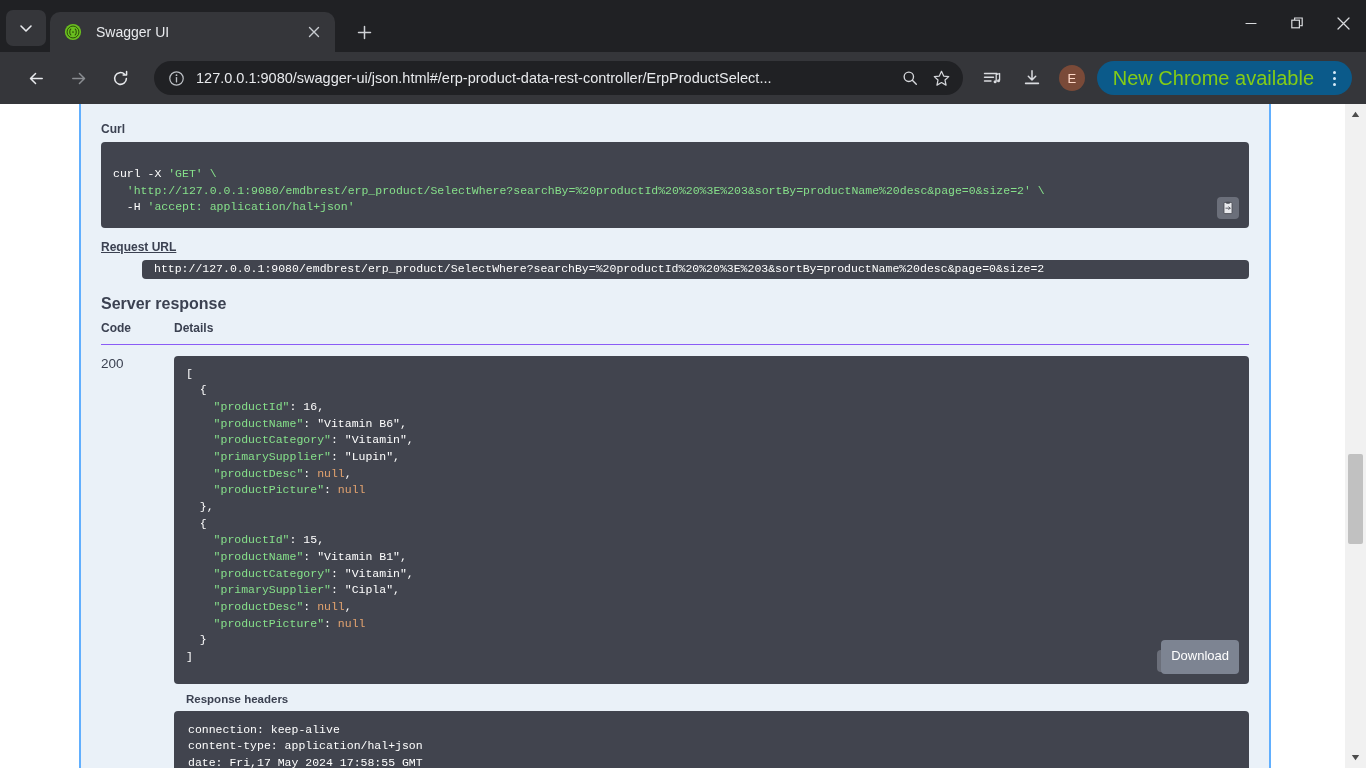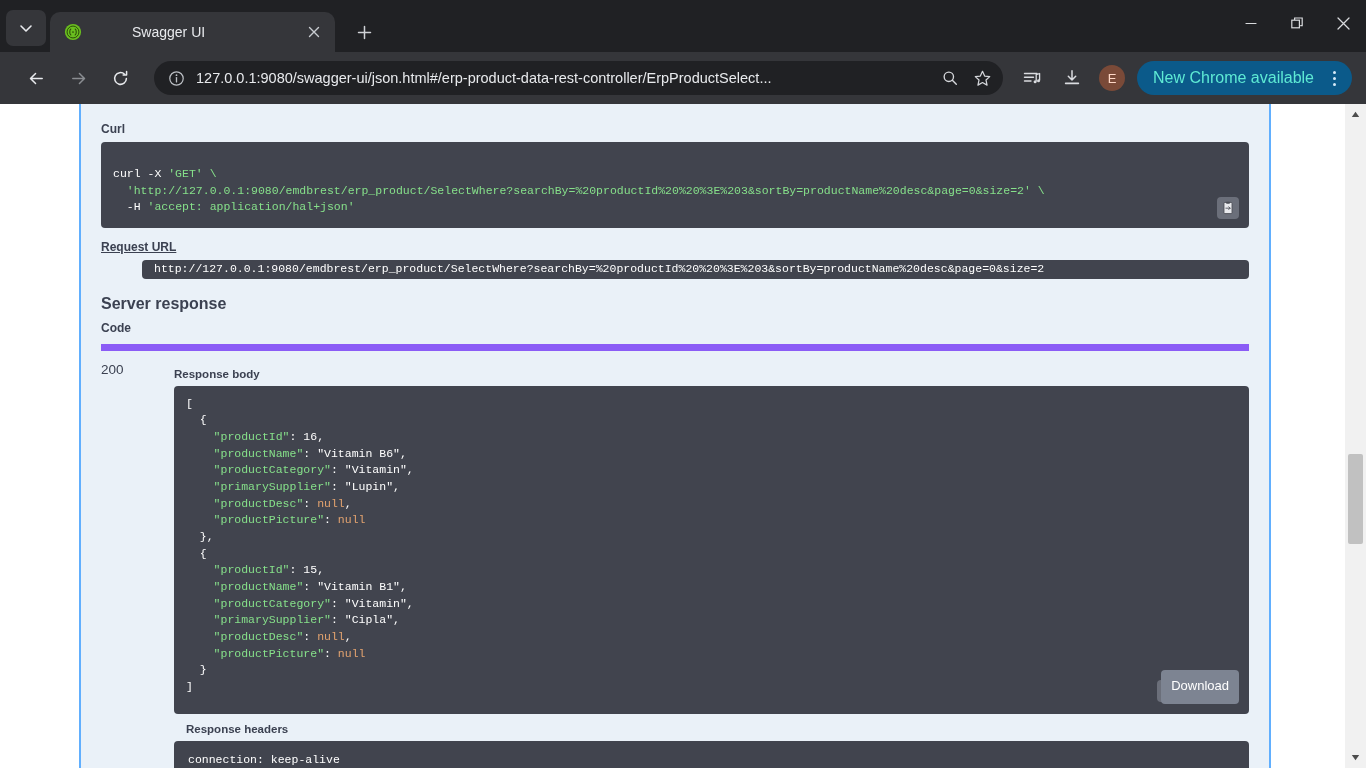--- a/index.html
+++ b/index.html
@@ -17,21 +17,21 @@
     position: relative; flex: none;
   }
   .tab-list-btn {
     width: 40px; height: 36px; margin: 0 4px 6px 6px; border-radius: 7px;
     background: #35363a; display: flex; align-items: center; justify-content: center;
   }
   .tab-list-btn svg { display:block; }
 
   .tab {
     height: 40px; width: 285px; background: #35363a; border-radius: 10px 10px 0 0;
-    display: flex; align-items: center; padding: 0 10px 0 14px; position: relative; gap: 36px;
+    display: flex; align-items: center; padding: 0 10px 0 14px; position: relative;
   }
   .tab-favicon { width: 18px; height: 18px; flex: none; margin-right: 14px; }
   .tab-title {
     color: #e8eaed; font-size: 14px; white-space: nowrap; overflow: hidden;
     text-overflow: ellipsis; flex: 1;
   }
   .tab-close { width: 22px; height: 22px; display:flex; align-items:center; justify-content:center; border-radius: 50%; flex:none; }
   .new-tab {
     width: 34px; height: 34px; margin: 0 0 3px 12px; border-radius: 50%;
     display: flex; align-items: center; justify-content: center;
@@ -61,21 +61,21 @@
 
   .tb-icon { width: 34px; height: 34px; display:flex; align-items:center; justify-content:center; margin-left: 6px; flex:none; }
   .avatar {
     width: 26px; height: 26px; border-radius: 50%; background: #7a4a38; color: #ffd8c7;
     display:flex; align-items:center; justify-content:center; font-size: 13px; margin-left: 10px; flex:none;
   }
   .update-pill {
     height: 34px; background: #0b5a8a; border-radius: 17px; display: flex; align-items: center;
     padding: 0 4px 0 16px; margin-left: 12px; margin-right: 4px; flex: none;
   }
-  .update-pill .lbl { color: #5eead4; font-size: 16px; white-space: nowrap; }
+  .update-pill .lbl { color: #84cc16; font-size: 20px; white-space: nowrap; }
   .kebab { width: 28px; height: 28px; display:flex; flex-direction:column; align-items:center; justify-content:center; gap:3px; margin-left: 6px;}
   .kebab i { width: 3px; height: 3px; background: #d6eaf8; border-radius: 50%; display:block; }
 
   
   .viewport { flex: 1; position: relative; background: #ffffff; overflow: hidden; }
 
   .swagger-block {
     position: absolute; left: 79px; top: 0; width: 1192px; bottom: 0;
     background: #eaf1f8; border-left: 2px solid #61affe; border-right: 2px solid #61affe;
     padding: 18px 20px 0 20px;
@@ -100,21 +100,21 @@
   }
 
   .req-url { margin-top: 4px; }
 
   .server-response-label { font-size: 16px; color: #3b4151; font-weight: bold; margin: 16px 0 8px 0; }
 
   .resp-table { width: 100%; }
   .resp-head { display: flex; font-size: 12px; color: #3b4151; font-weight: bold; padding-bottom: 9px; }
   .col-code { width: 73px; flex: none; }
   .col-details { flex: 1; }
-  .hr { border-bottom: 7px solid #8b5cf6; }
+  .hr { border-bottom: 1px solid #8b5cf6; }
 
   .resp-row { display: flex; padding-top: 11px; }
   .resp-code { width: 73px; flex: none; font-size: 13.5px; color: #3b4151; font-family: "Liberation Sans", sans-serif; }
   .resp-details { flex: 1; }
 
   .mini-label { font-size: 11.5px; color: #3b4151; font-weight: bold; margin-bottom: 6px; }
 
   .body-code { min-height: 220px; padding-bottom: 18px; }
 
   .download-btn {
@@ -270,26 +270,26 @@
         </span></div>
 
       <div class="sec-label req-url" style="margin-top:12px;text-decoration:underline;">Request URL</div>
       <div class="codeblock" style="padding:1px 12px;margin-left:41px;"><span>http://127.0.0.1:9080/emdbrest/erp_product/SelectWhere?searchBy=%20productId%20%20%3E%203&amp;sortBy=productName%20desc&amp;page=0&amp;size=2</span></div>
 
       <div class="server-response-label">Server response</div>
 
       <div class="resp-table">
         <div class="resp-head hr">
           <span class="col-code">Code</span>
+          <span class="col-details">Details</span>
         </div>
         <div class="resp-row">
           <span class="resp-code">200</span>
           <div class="resp-details">
 
-            <div class="mini-label" style="margin-top:6px;">Response body</div>
             <div class="codeblock body-code"><span id="response-body-content">[
   {
     <span class="tok-key">"productId"</span><span class="tok-punct">:</span> 16,
     <span class="tok-key">"productName"</span><span class="tok-punct">:</span> "Vitamin B6",
     <span class="tok-key">"productCategory"</span><span class="tok-punct">:</span> "Vitamin",
     <span class="tok-key">"primarySupplier"</span><span class="tok-punct">:</span> "Lupin",
     <span class="tok-key">"productDesc"</span><span class="tok-punct">:</span> <span class="tok-null">null</span>,
     <span class="tok-key">"productPicture"</span><span class="tok-punct">:</span> <span class="tok-null">null</span>
   },
   {

